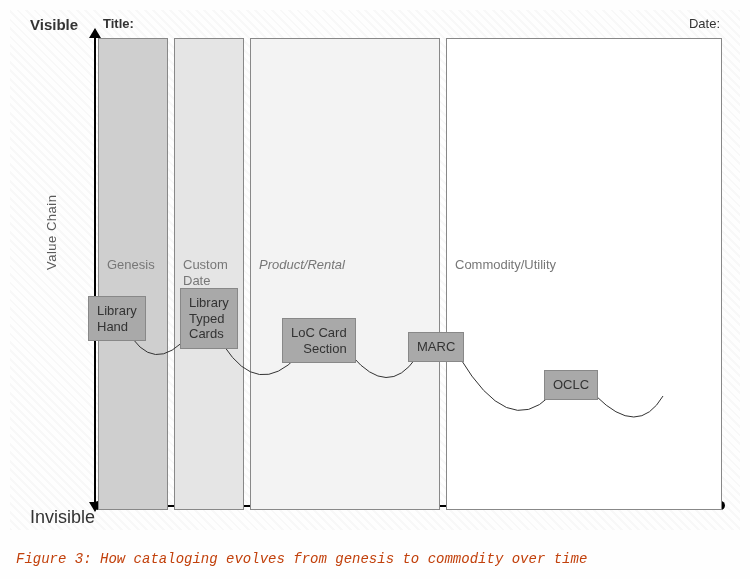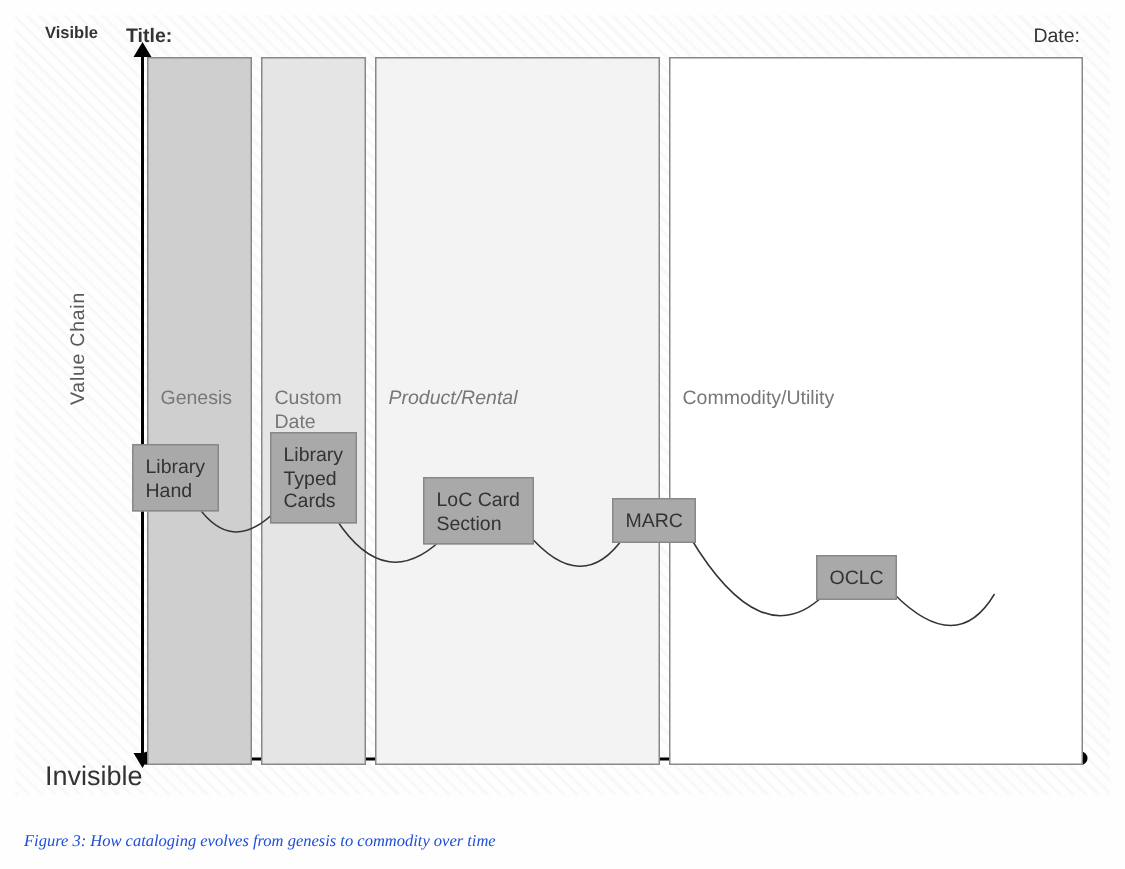--- a/index.html
+++ b/index.html
@@ -15,28 +15,28 @@
       position: relative;
       width: 730px;
       height: 520px;
       background-image:
         repeating-linear-gradient(45deg, #f8f8f8 0, #f8f8f8 2px, transparent 2px, transparent 6px);
     }
     .axis-label-top {
       position: absolute;
       top: 6px;
       left: 20px;
-      font-size: 11px;
+      font-size: 15px;
       font-weight: bold;
       color: #333;
     }
     .title-label {
       position: absolute;
       top: 6px;
-      left: 74px;
+      left: 93px;
       font-size: 13px;
       font-weight: bold;
       color: #333;
     }
     .date-label {
       position: absolute;
       top: 6px;
       right: 20px;
       font-size: 13px;
       font-weight: normal;
@@ -154,24 +154,24 @@
       top: 491px;
       width: 9px;
       height: 9px;
       border-radius: 50%;
       background: #000;
     }
     .caption {
       position: absolute;
       bottom: 12px;
       left: 16px;
-      font-size: 11px;
+      font-size: 14px;
       font-style: italic;
-      color: #1d4ed8;
-      font-family: Liberation Serif, serif;
+      color: #c2410c;
+      font-family: Liberation Mono, monospace;
     }
     svg.connectors {
       position: absolute;
       left: 0; top: 0;
       width: 624px;
       height: 472px;
       pointer-events: none;
     }
   </style>
 </head>
@@ -213,21 +213,21 @@
       <path d="M 254 318 Q 290 360 318 320" stroke="#333" stroke-width="1" fill="none"></path>
       <path d="M 362 320 Q 410 400 452 358" stroke="#333" stroke-width="1" fill="none"></path>
       <path d="M 498 358 Q 540 400 565 358" stroke="#333" stroke-width="1" fill="none"></path>
     </svg>
 
     <div class="node" style="left:-10px; top:258px;">Library
 Hand</div>
     <div class="node" style="left:82px; top:250px;">Library
 Typed
 Cards</div>
-    <div class="node" style="left:184px; top:280px;">LoC Card
+    <div class="node" style="left:184px; top:280px;text-align:right;">LoC Card
 Section</div>
     <div class="node" style="left:310px; top:294px;">MARC</div>
     <div class="node" style="left:446px; top:332px;text-align:right;">OCLC</div>
 
   </div>
 </div>
 
 <div class="caption">Figure 3: How cataloging evolves from genesis to commodity over time</div>
 
 </body></html>

